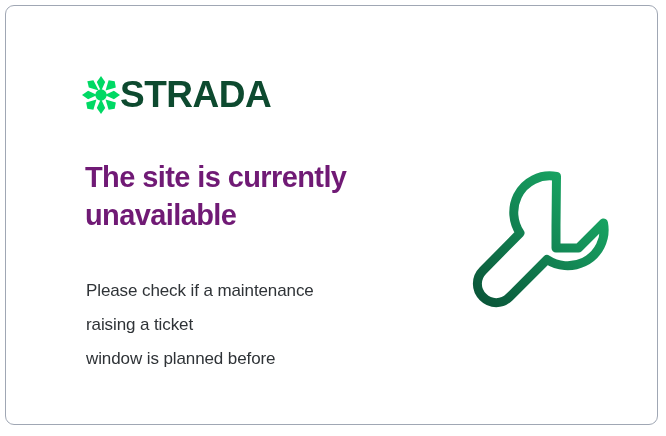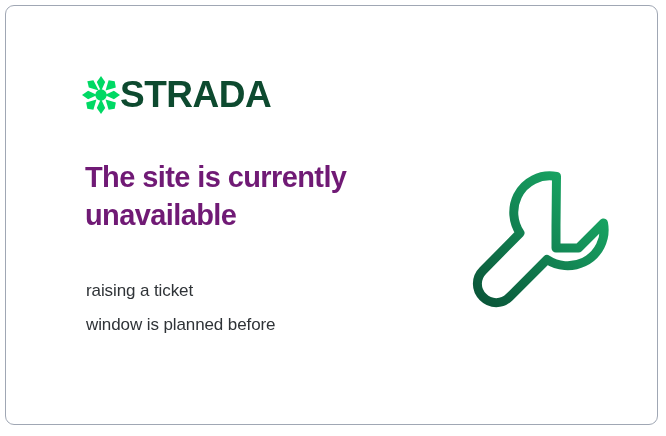--- a/index.html
+++ b/index.html
@@ -125,20 +125,21 @@
           <polygon points="86,86 70,89 62,62 89,70"></polygon>
           <circle cx="50" cy="50" r="15"></circle>
         </g>
       </svg>
       <div class="logo-word">STRADA</div>
     </div>
 
     <h1 class="headline">The site is currently unavailable</h1>
 
     <p class="body-copy">
+      <span class="line">Please check if a maintenance</span>
       <span class="line">raising a ticket</span>
       <span class="line">window is planned before</span>
     </p>
 
     <svg class="wrench" viewBox="0 0 160 160" aria-hidden="true">
       <defs>
         <linearGradient id="wrenchGrad" x1="1" y1="0" x2="0" y2="1">
           <stop offset="0%" stop-color="#1bb068"></stop>
           <stop offset="45%" stop-color="#138a56"></stop>
           <stop offset="100%" stop-color="#0a5438"></stop>

